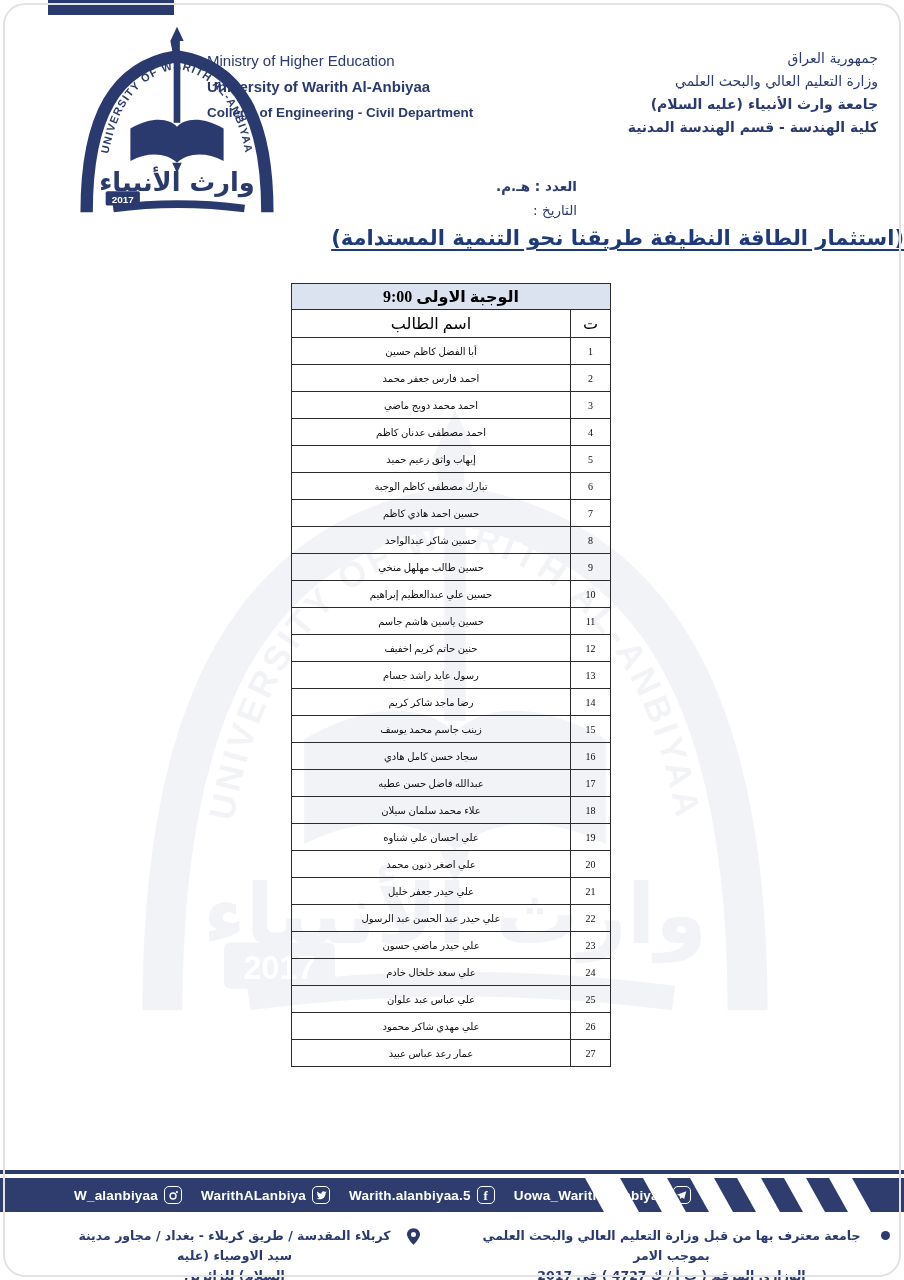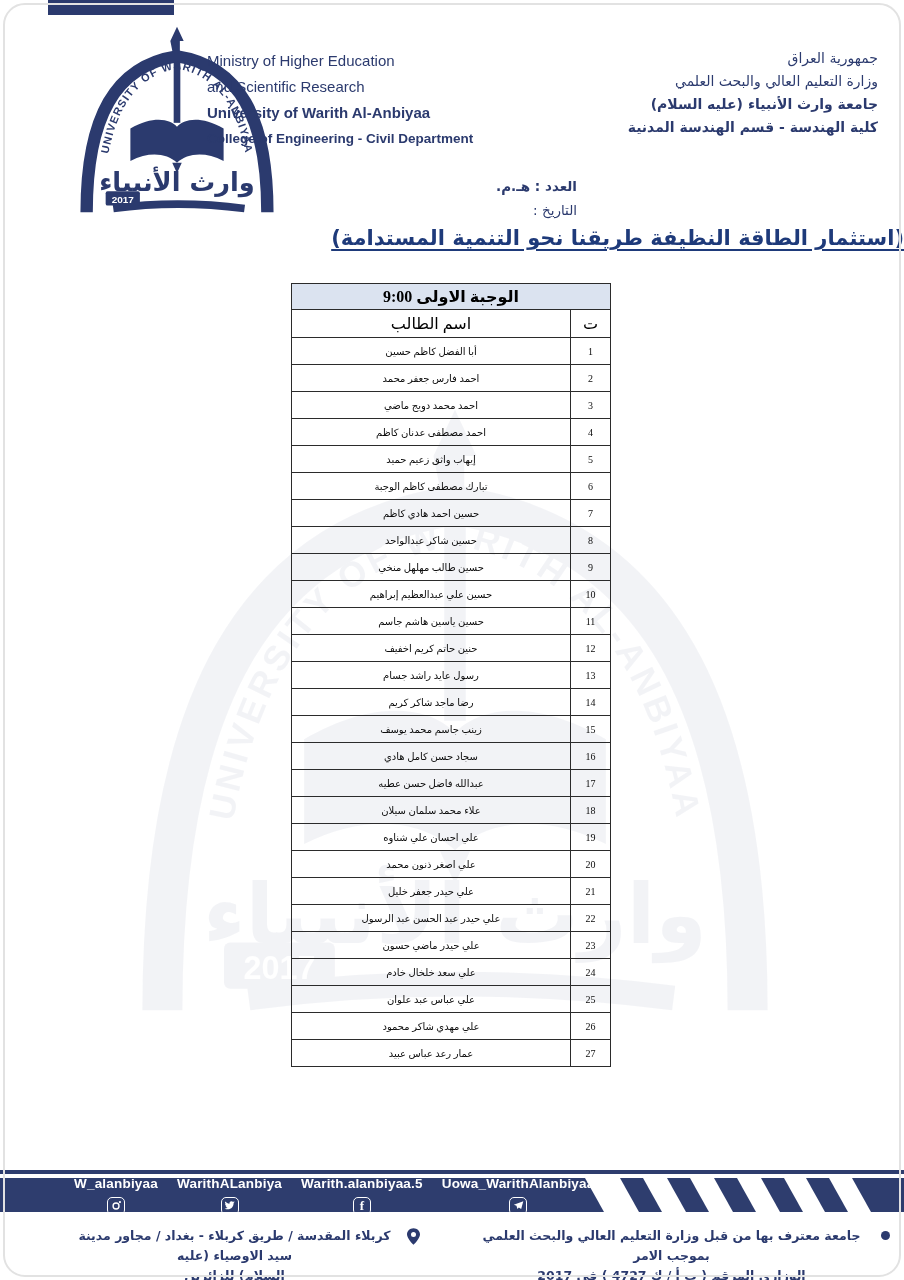--- a/index.html
+++ b/index.html
@@ -55,21 +55,21 @@
   }
   .roster .c-serial { width:40px; }
   
   .footer-band { position:absolute; left:0; top:1168px; width:904px; height:46px; }
   .band-line { position:absolute; left:0; top:2px; width:100%; height:4px; background:#2e3d6e; }
   .band-svg { position:absolute; left:0; top:10px; width:904px; height:34px; }
   .social-row {
     position:absolute; left:0; top:10px; height:34px; width:590px;
     display:flex; align-items:center; gap:19px; padding-left:74px; color:#fff;
   }
-  .social-item { display:flex; align-items:center; gap:6px;flex-direction:column; }
+  .social-item { display:flex; align-items:center; gap:6px; }
   .social-item .handle { font-size:13.5px; font-weight:bold; letter-spacing:0.2px; }
   .icon-box {
     width:18px; height:18px; border:1.7px solid #fff; border-radius:5px;
     display:inline-flex; align-items:center; justify-content:center; flex:0 0 auto;
   }
   .icon-box svg { display:block; }
   .icon-box .fb-f { font-family:"Liberation Serif", serif; font-weight:bold; font-size:13px; color:#fff; line-height:1; }
   
   .footer-info { position:absolute; left:0; top:1226px; width:904px; height:54px;
                  color:#2b3a6e; font-family:"DejaVu Sans", sans-serif; direction:rtl; }
@@ -108,21 +108,20 @@
   <div class="corner-frame"></div>
 
   <div class="topbar"></div>
 
   <svg class="logo" viewBox="0 0 250 205">
     <use href="#uwa-logo"></use>
   </svg>
 
   <div class="hdr-en">
     <p>Ministry of Higher Education</p>
-    <p>and Scientific Research</p>
     <p class="b">University of Warith Al-Anbiyaa</p>
     <p class="b small">College of Engineering - Civil Department</p>
   </div>
 
   <div class="hdr-ar">
     <p>جمهورية العراق</p>
     <p>وزارة التعليم العالي والبحث العلمي</p>
     <p class="b">جامعة وارث الأنبياء (عليه السلام)</p>
     <p class="b">كلية الهندسة - قسم الهندسة المدنية</p>
   </div>

